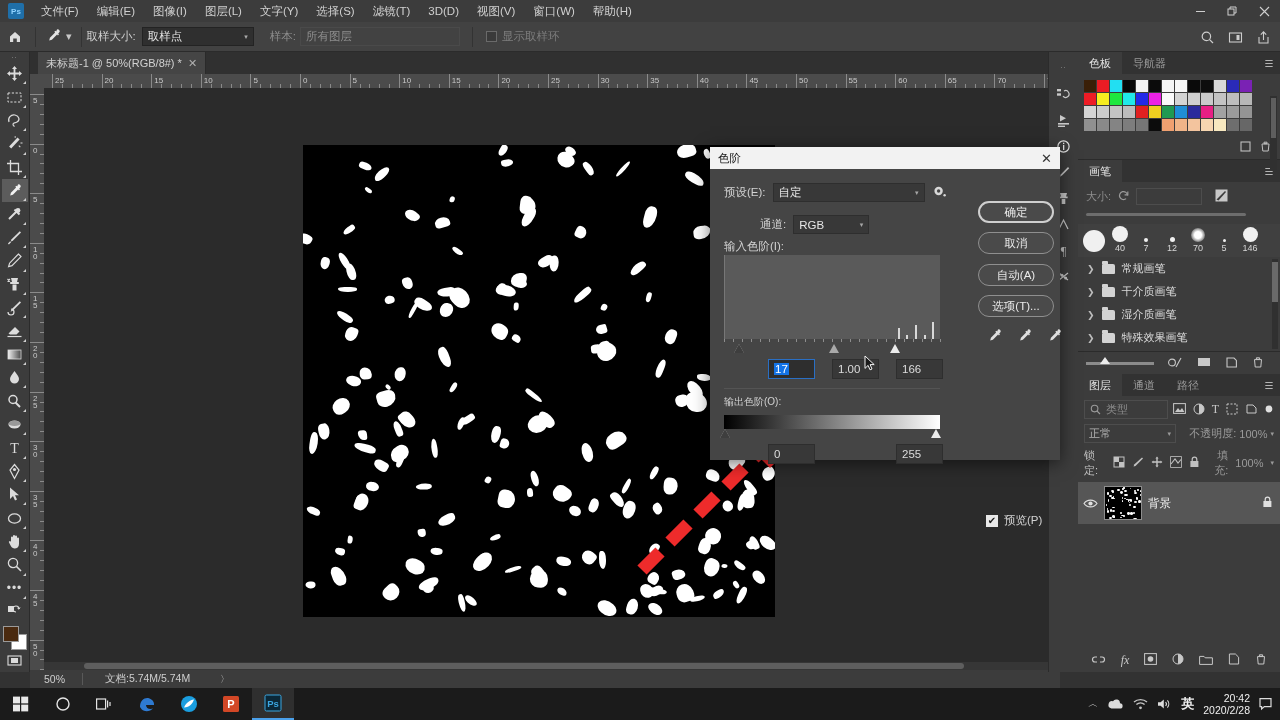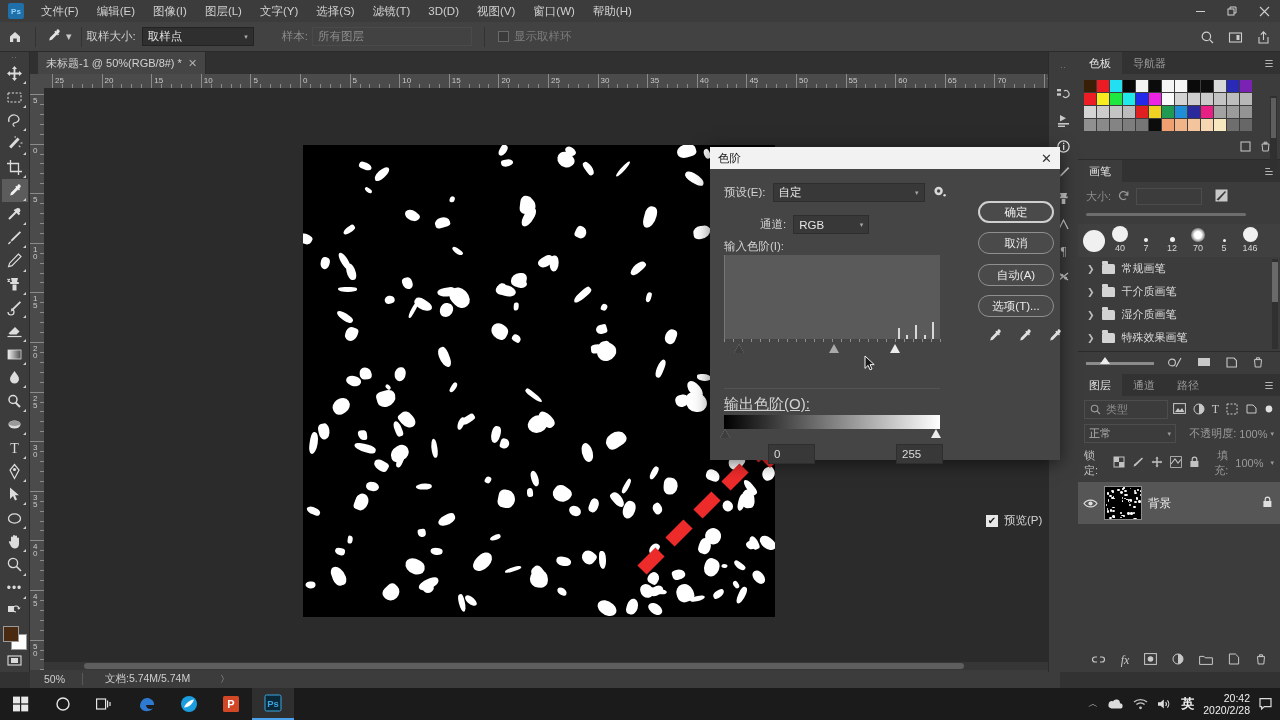--- a/index.html
+++ b/index.html
@@ -186,21 +186,21 @@
   .tri { position:absolute; width:0; height:0; border-left:5px solid transparent;
          border-right:5px solid transparent; }
   .tri.gray  { border-bottom:9px solid #a9a9a9; }
   .tri.white { border-bottom:9px solid #ececec; }
   .in-fields { position:absolute; left:14px; top:190px; width:216px; height:20px; }
   .nfield { position:absolute; height:20px; background:#383838; border:1px solid #2e2e2e;
             display:flex; align-items:center; padding:0 5px; color:#dcdcdc; font-size:11.5px; }
   .nfield.sel-text { background:#2e2e2e; border:1px solid #2a6fc4; }
   .nfield.sel-text span { background:#1473e6; color:#fff; padding:0 1px; }
   .dlg-div { position:absolute; left:14px; top:219px; width:216px; height:1px; background:#545454; }
-  .lbl-output { position:absolute; left:14px; top:226px; color:#d2d2d2; font-size:15px;text-decoration:underline; }
+  .lbl-output { position:absolute; left:14px; top:226px; color:#d2d2d2; font-size:10px; }
   .outbar { position:absolute; left:14px; top:246px; width:216px; height:14px;
             background:linear-gradient(to right,#000 0%, #ffffff 100%); }
   .out-sliders { position:absolute; left:14px; top:259px; width:216px; height:12px; }
   .out-fields { position:absolute; left:14px; top:275px; width:216px; height:20px; }
   .btn { position:absolute; width:76px; height:22px; border:1px solid #8f8f8f; border-radius:11px;
          display:flex; align-items:center; justify-content:center; color:#eaeaea; font-size:11.5px;
          background:#4a4a4a; }
   .btn.primary { border:2px solid #cfcfcf; }
   .eyedroppers { position:absolute; left:278px; top:312px; display:flex; gap:13px; color:#e0e0e0; }
   .preview-row { position:absolute; left:276px; top:344px; display:flex; align-items:center; gap:6px; }
@@ -272,21 +272,21 @@
           </svg>
       </span>
       <span class="car">▾</span>
     </div>
     <div class="vsep"></div>
     <div class="opt-label">取样大小:</div>
     <div class="opt-dd" style="width:112px;margin-left:6px;">
       <span>取样点</span>
       <span class="car">▾</span>
     </div>
-    <div class="opt-flat" style="margin-left:24px;">样本:</div>
+    <div class="opt-flat" style="margin-left:12px;">样本:</div>
     <div class="opt-field">
       <span>所有图层</span>
     </div>
     <div class="vsep" style="margin-left:12px;"></div>
     <div class="opt-check" style="margin-left:8px;">
       <span class="cbx"></span>
       <span>显示取样环</span>
     </div>
     <div class="opt-right">
       <div class="icn-btn">
@@ -1402,20 +1402,31 @@
           <i style="left: 207px;"></i>
           <i style="left: 216px;"></i>
         </div>
 
       <div class="sliders">
         <div class="tri" style="left:10px;top:1px;border-bottom:9px solid #3e3e3e;filter:drop-shadow(0 0 0.6px #b8b8b8);"></div>
         <div class="tri gray" style="left:105px;top:1px;"></div>
         <div class="tri white" style="left:166px;top:1px;"></div>
       </div>
 
+      <div class="in-fields">
+        <div class="nfield sel-text" style="left:44px;width:47px;">
+          <span>17</span>
+        </div>
+        <div class="nfield" style="left:108px;width:47px;">
+          <span>1.00</span>
+        </div>
+        <div class="nfield" style="left:172px;width:47px;">
+          <span>166</span>
+        </div>
+      </div>
 
       <div class="dlg-div"></div>
       <div class="lbl-output">输出色阶(O):</div>
 
       <div class="outbar"></div>
       <div class="out-sliders">
         <div class="tri" style="left:-4px;top:1px;border-bottom:9px solid #3e3e3e;filter:drop-shadow(0 0 0.6px #b8b8b8);"></div>
         <div class="tri white" style="left:207px;top:1px;"></div>
       </div>
       <div class="out-fields">

